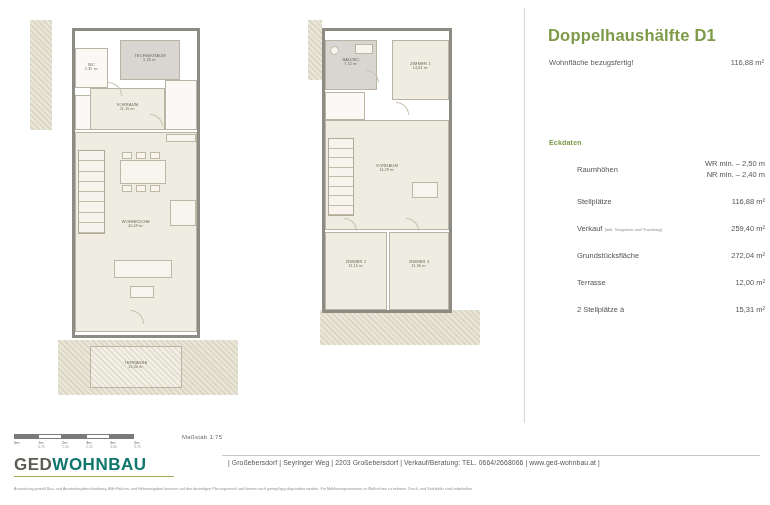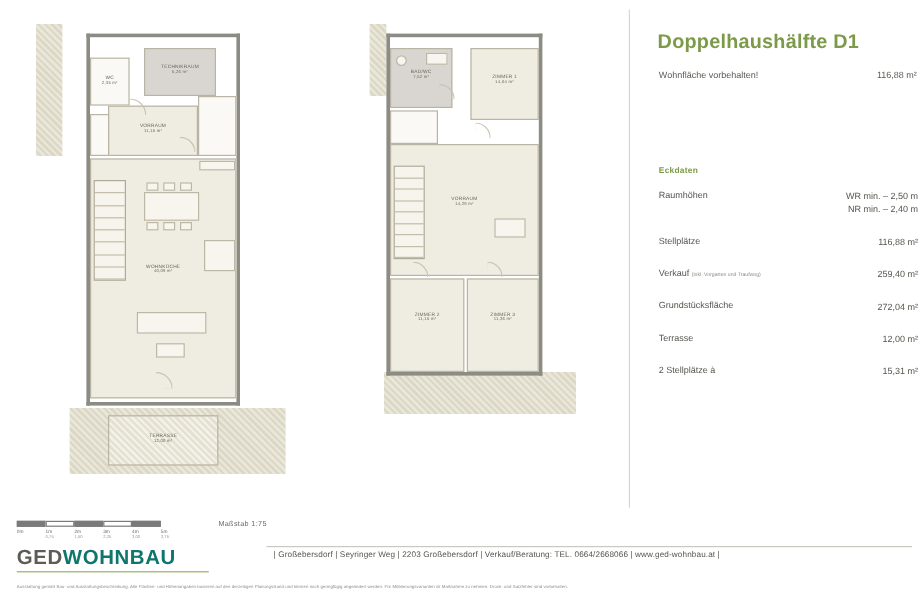--- a/index.html
+++ b/index.html
@@ -197,24 +197,25 @@
     letter-spacing: .2px;
   }
   #facts {
     position: absolute;
     left: 25px; top: 158px;
     width: 216px;
   }
   .fact {
     display: flex;
     justify-content: space-between;
-    align-items: flex-start;
+    align-items: center;
     margin-bottom: 16px;
     font-size: 7.5px;
     color: #55554f;
+    margin-left: 28px;
   }
   .fact .k { max-width: 130px; }
   .fact .k small {
     font-size: 4.3px;
     color: #8d8d85;
     margin-left: 2px;
   }
   .fact .v { text-align: right; white-space: pre-line; line-height: 11px; }
 
   
@@ -425,21 +426,21 @@
   </div>
   <div id="logo-rule"></div>
 </div>
 
 <div id="panel-divider"></div>
 <div id="panel">
 
   <div id="title">Doppelhaushälfte D1</div>
 
   <div id="subtitle-row">
-    <span>Wohnfläche vorbehalten!</span>
+    <span>Wohnfläche bezugsfertig!</span>
     <span>116,88 m²</span>
   </div>
 
   <div id="eckdaten">Eckdaten</div>
 
   <div id="facts">
 
     <div class="fact">
       <span class="k">
         <span>Raumhöhen</span>

